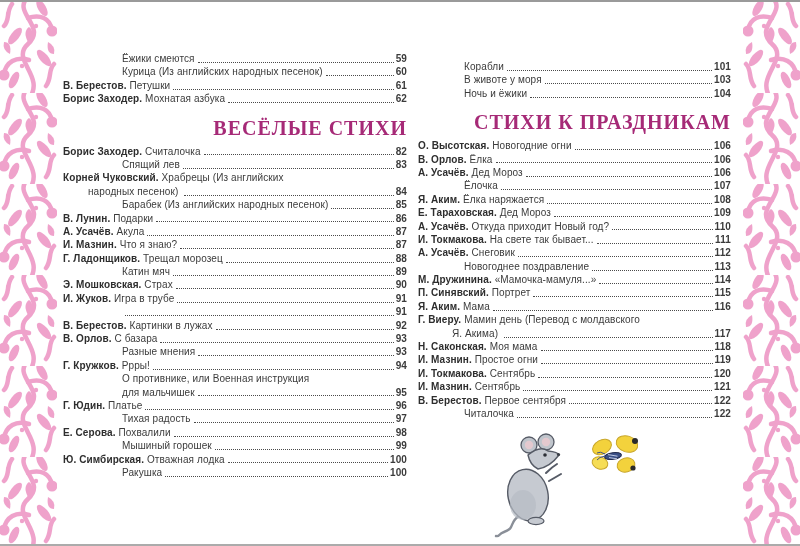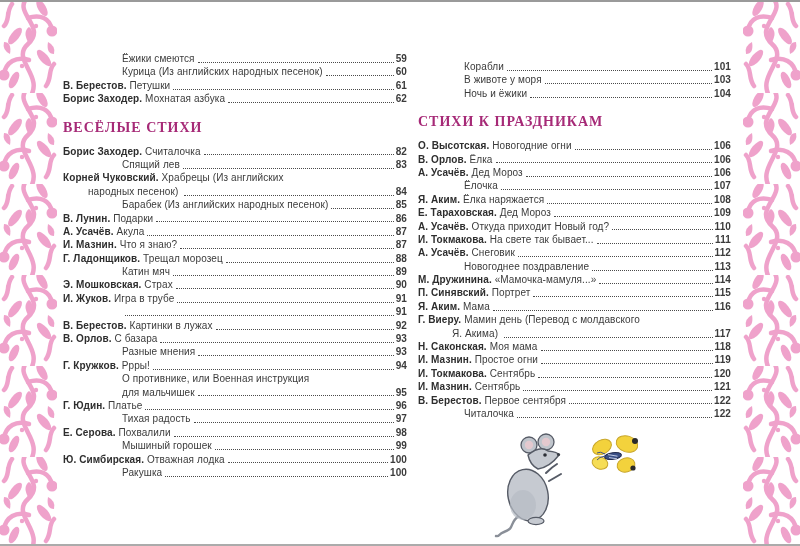--- a/index.html
+++ b/index.html
@@ -35,22 +35,22 @@
   }
   .pagenum { flex:0 0 auto;font-weight:bold; }
 
   #left-col .ind1 { padding-left:59px; }
   #left-col .ind2 { padding-left:25px; }
   #right-col .ind1 { padding-left:46px; }
   #right-col .ind2 { padding-left:34px;justify-content:space-between; }
 
   .heading {
     font-family:"Liberation Serif", serif;
-    font-weight:bold; font-size:14px; line-height:20px;
-    color:#a62a77; text-align:left;
+    font-weight:bold; font-size:20px; line-height:20px;
+    color:#a62a77; text-align:right;
     margin:12px 0 7px; letter-spacing:1px;
   }
 
   #illustration { position:absolute; left:488px; top:433px; width:170px; height:105px; }
 </style>
 </head>
 <body>
 
 <div class="edge-line edge-top"></div>
 <div class="edge-line edge-bottom"></div>

